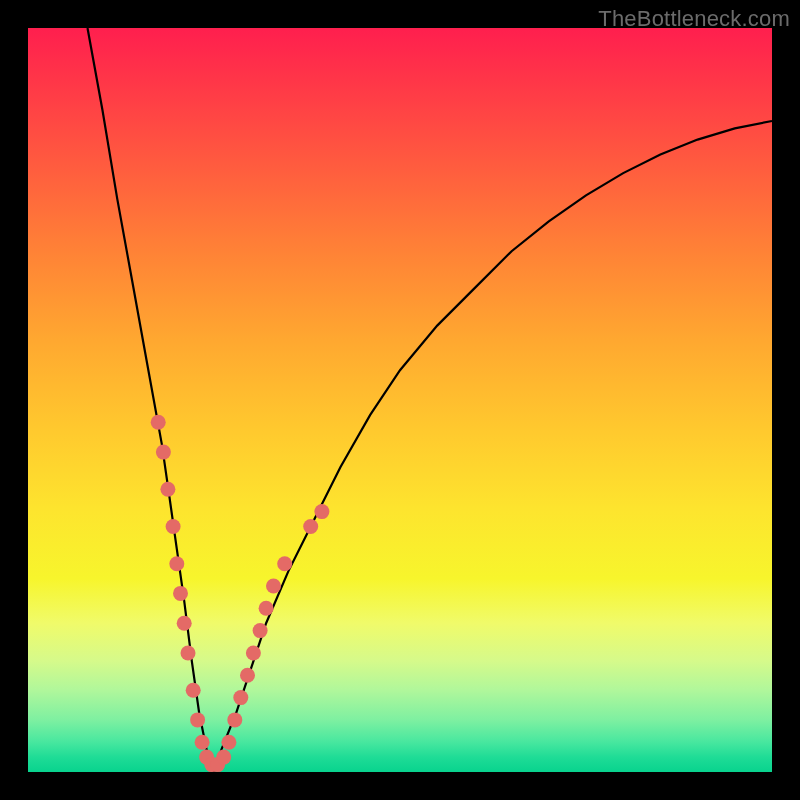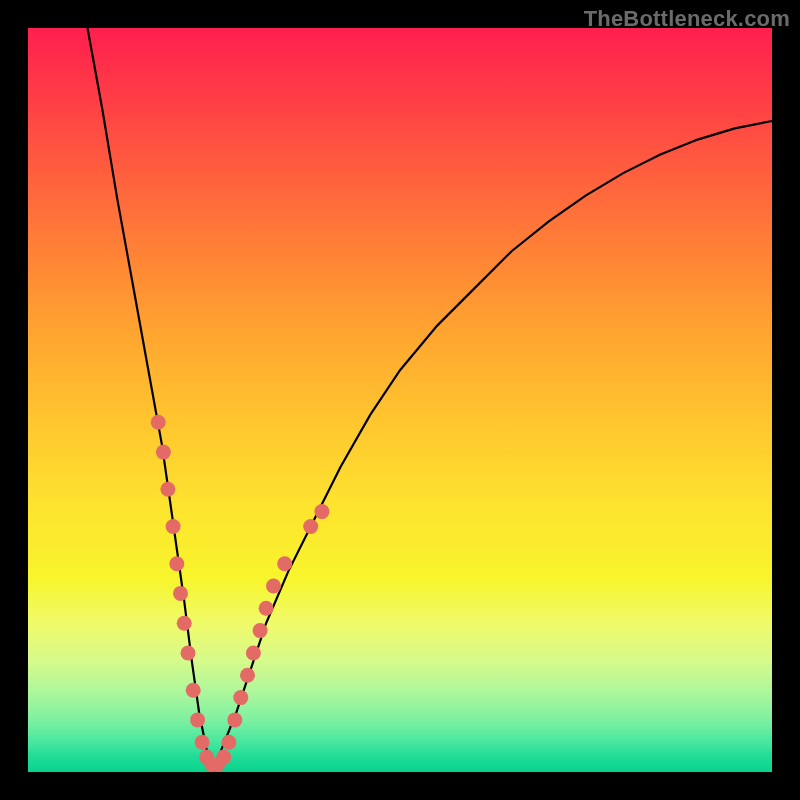--- a/index.html
+++ b/index.html
@@ -35,21 +35,21 @@
       #08d38e 100%
     );
   }
   .watermark {
     position: absolute;
     top: 6px;
     right: 10px;
     color: #6b6b6b;
     font-size: 22px;
     letter-spacing: 0.2px;
-    font-weight: 700;
+    font-weight: 400;
   }
   svg.curve {
     position: absolute;
     left: 0;
     top: 0;
     width: 744px;
     height: 744px;
     overflow: visible;
   }
   .curve-path {

